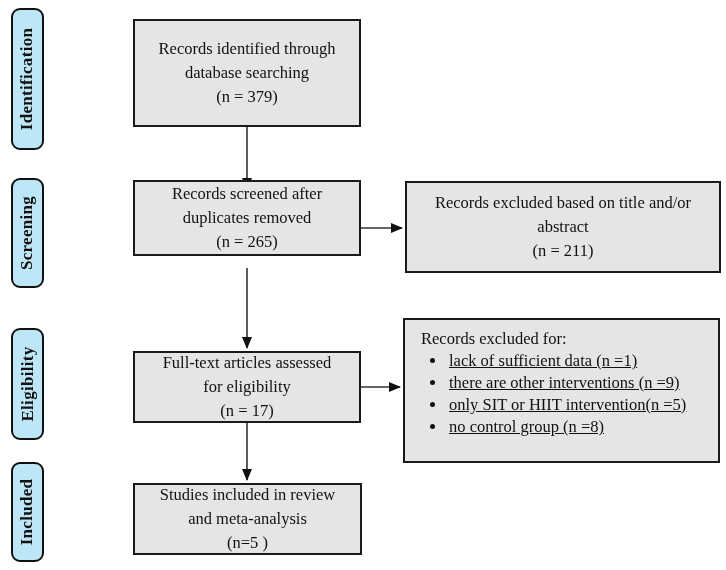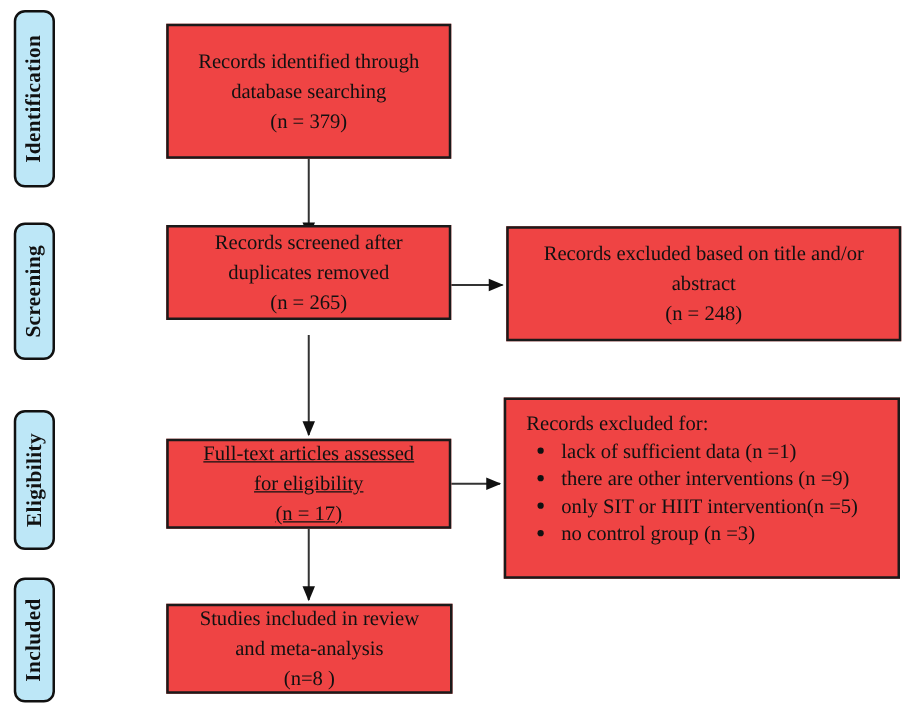--- a/index.html
+++ b/index.html
@@ -42,21 +42,21 @@
   }
   .stage span {
     transform: rotate(-90deg);
     white-space: nowrap;
     font-weight: bold;
     font-size: 17px;
     letter-spacing: 0.3px;
   }
   .fbox {
     position: absolute;
-    background: #ef4444;
+    background: #e5e5e5;
     border: 2px solid var(--border, #1a1a1a);
     box-sizing: border-box;
     display: flex;
     align-items: center;
     justify-content: center;
     text-align: center;
   }
   .box-text {
     white-space: pre-line;
     font-size: 16.5px;
@@ -68,20 +68,21 @@
     padding: 8px 10px 20px 16px;
   }
   .bullets .bullets-title {
     font-size: 16.5px;
     line-height: 22px;
   }
   .bullets ul {
     margin: 0;
     padding: 0 0 0 26px;
     list-style: disc;
+    text-decoration: underline;
   }
   .bullets li {
     font-size: 16.5px;
     line-height: 22px;
     padding-left: 2px;
   }
 </style>
 </head>
 <body>
 
@@ -121,38 +122,38 @@
 
   <div class="fbox" style="left:133px; top:180px; width:228px; height:76px;">
     <span class="box-text">Records screened after
 duplicates removed
 (n = 265)</span>
   </div>
 
   <div class="fbox" style="left:405px; top:181px; width:316px; height:92px;">
     <span class="box-text">Records excluded based on title and/or
 abstract
-(n = 248)</span>
+(n = 211)</span>
   </div>
 
-  <div class="fbox" style="left:133px; top:351px; width:228px; height:72px;text-decoration:underline;">
+  <div class="fbox" style="left:133px; top:351px; width:228px; height:72px;">
     <span class="box-text">Full-text articles assessed
 for eligibility
 (n = 17)</span>
   </div>
 
   <div class="fbox bullets" style="left:403px; top:318px; width:317px; height:145px;">
     <div class="bullets-title">Records excluded for:</div>
     <ul>
       <li>lack of sufficient data (n =1)</li>
       <li>there are other interventions (n =9)</li>
       <li>only SIT or HIIT intervention(n =5)</li>
-      <li>no control group (n =3)</li>
+      <li>no control group (n =8)</li>
     </ul>
   </div>
 
   <div class="fbox" style="left:133px; top:483px; width:229px; height:72px;">
     <span class="box-text">Studies included in review
 and meta-analysis
-(n=8 )</span>
+(n=5 )</span>
   </div>
 
 </div>
 
 </body></html>

